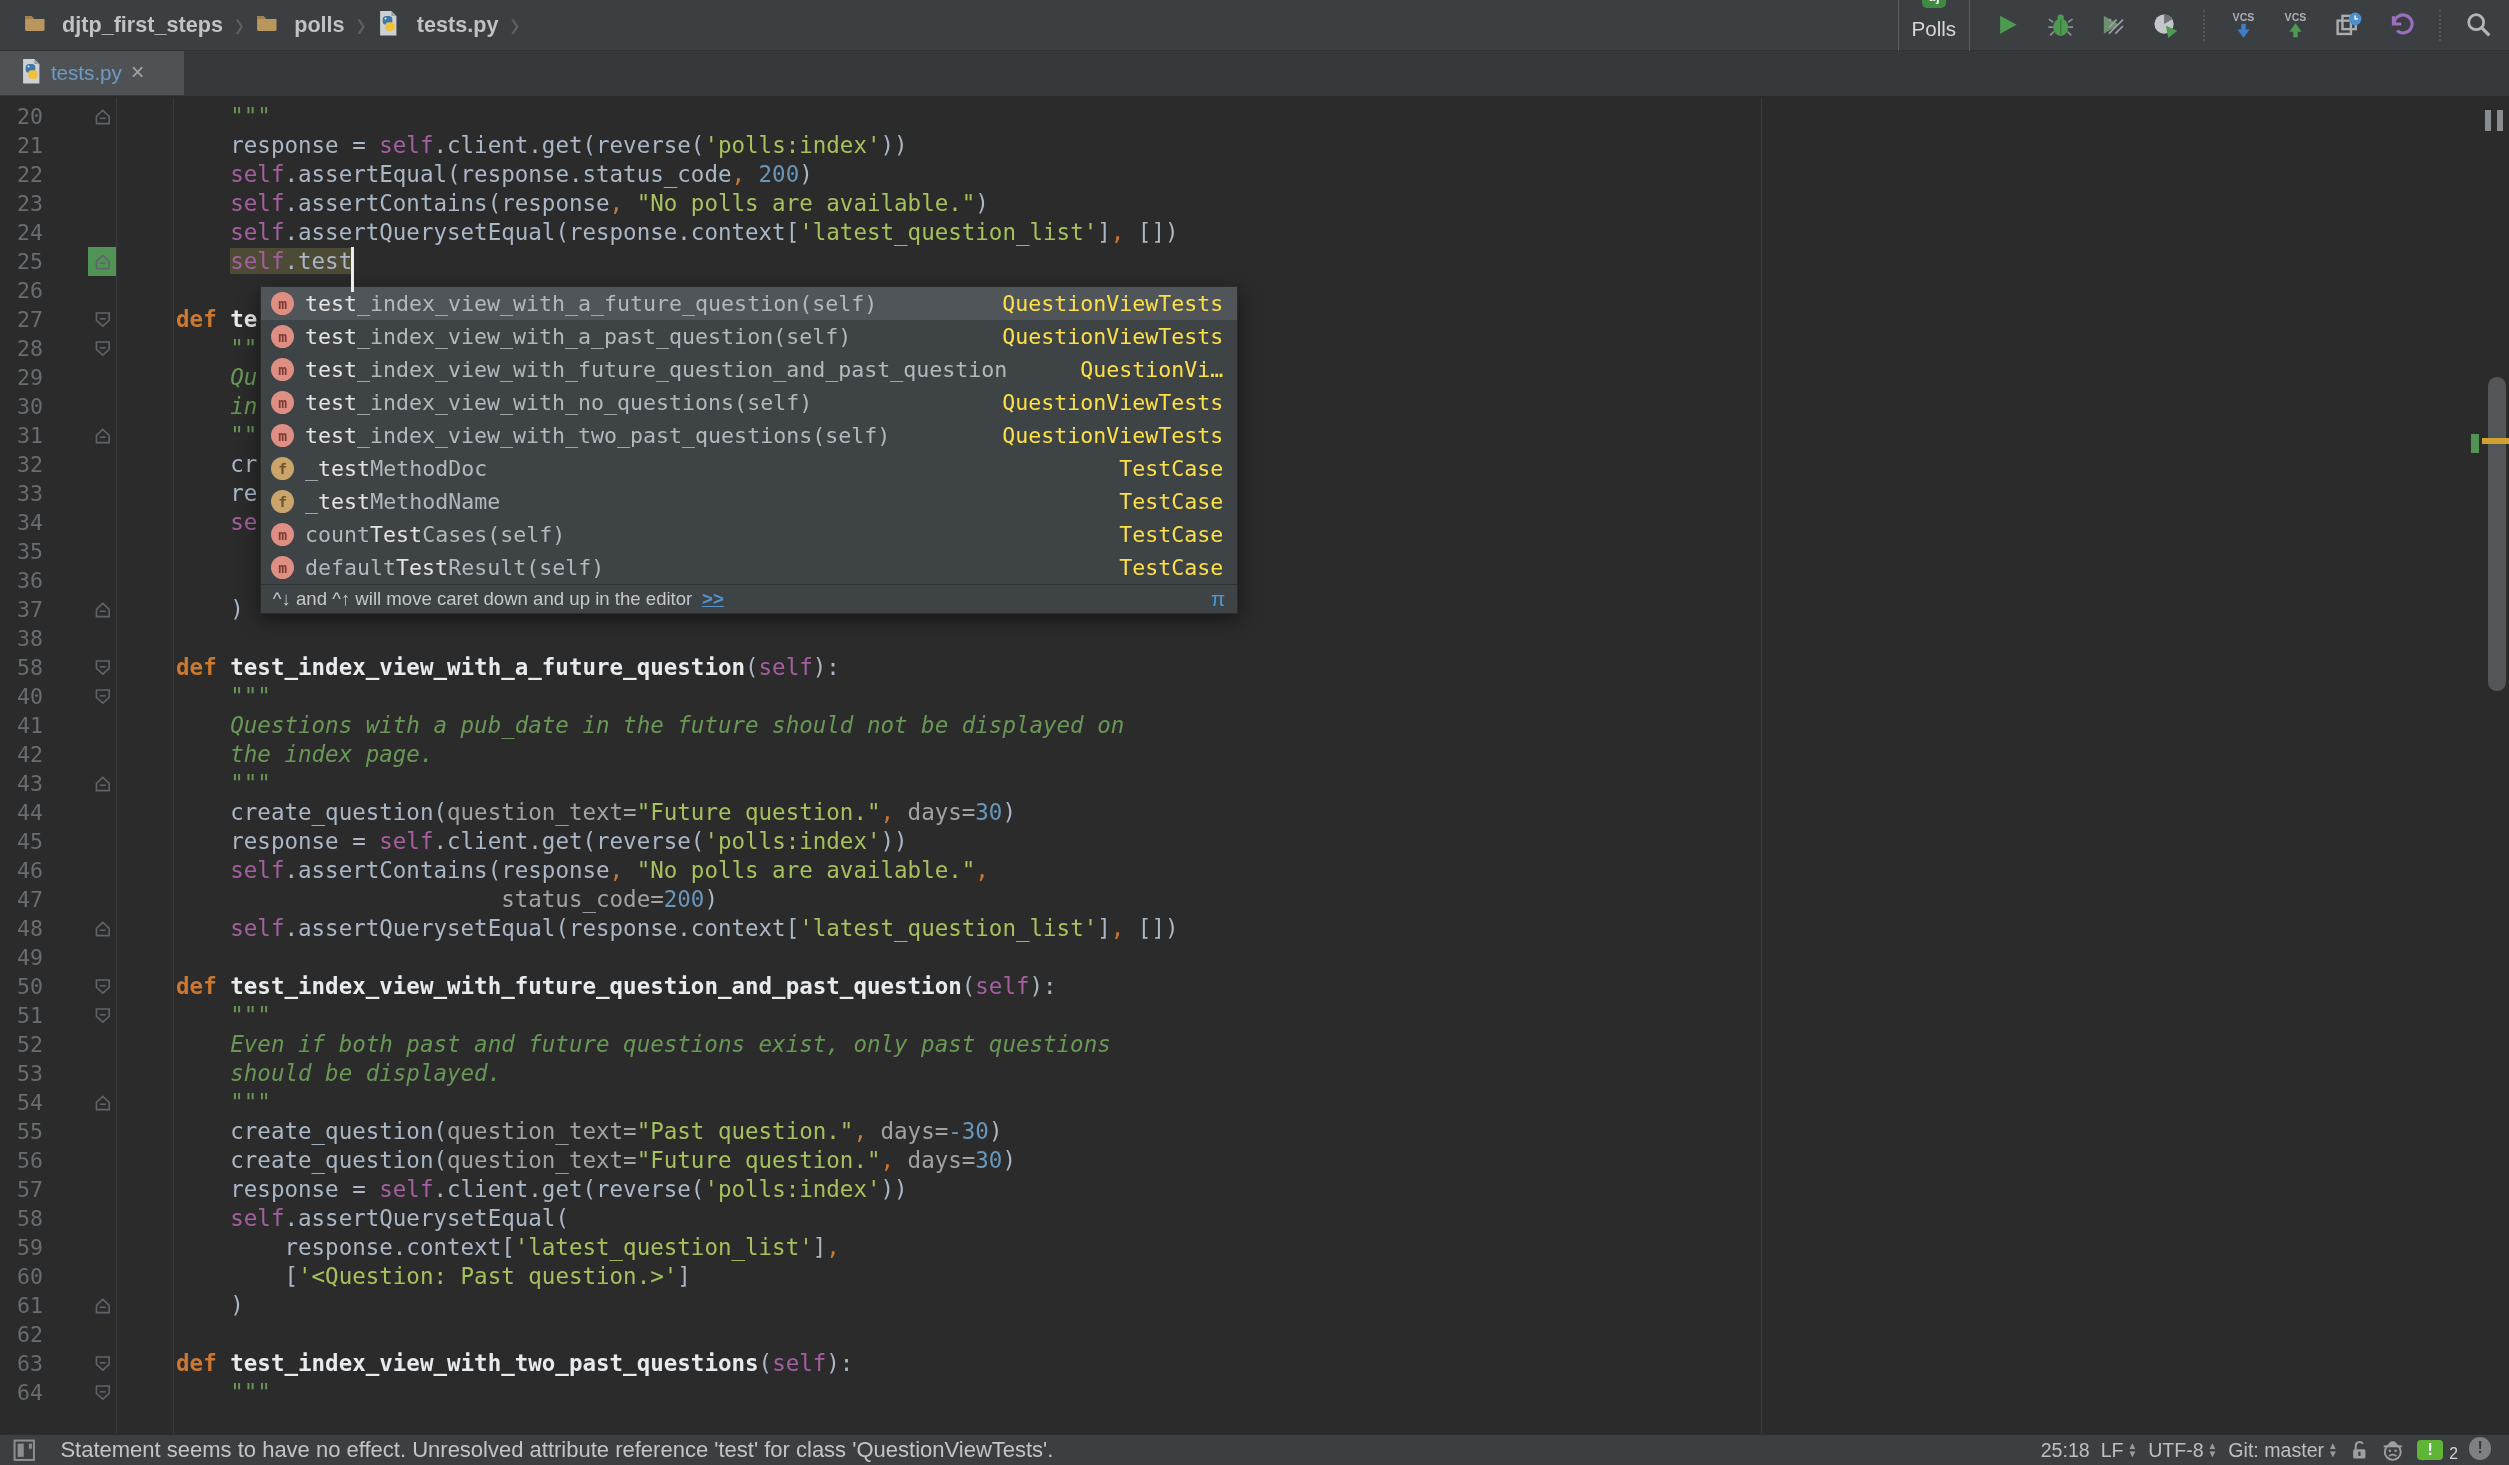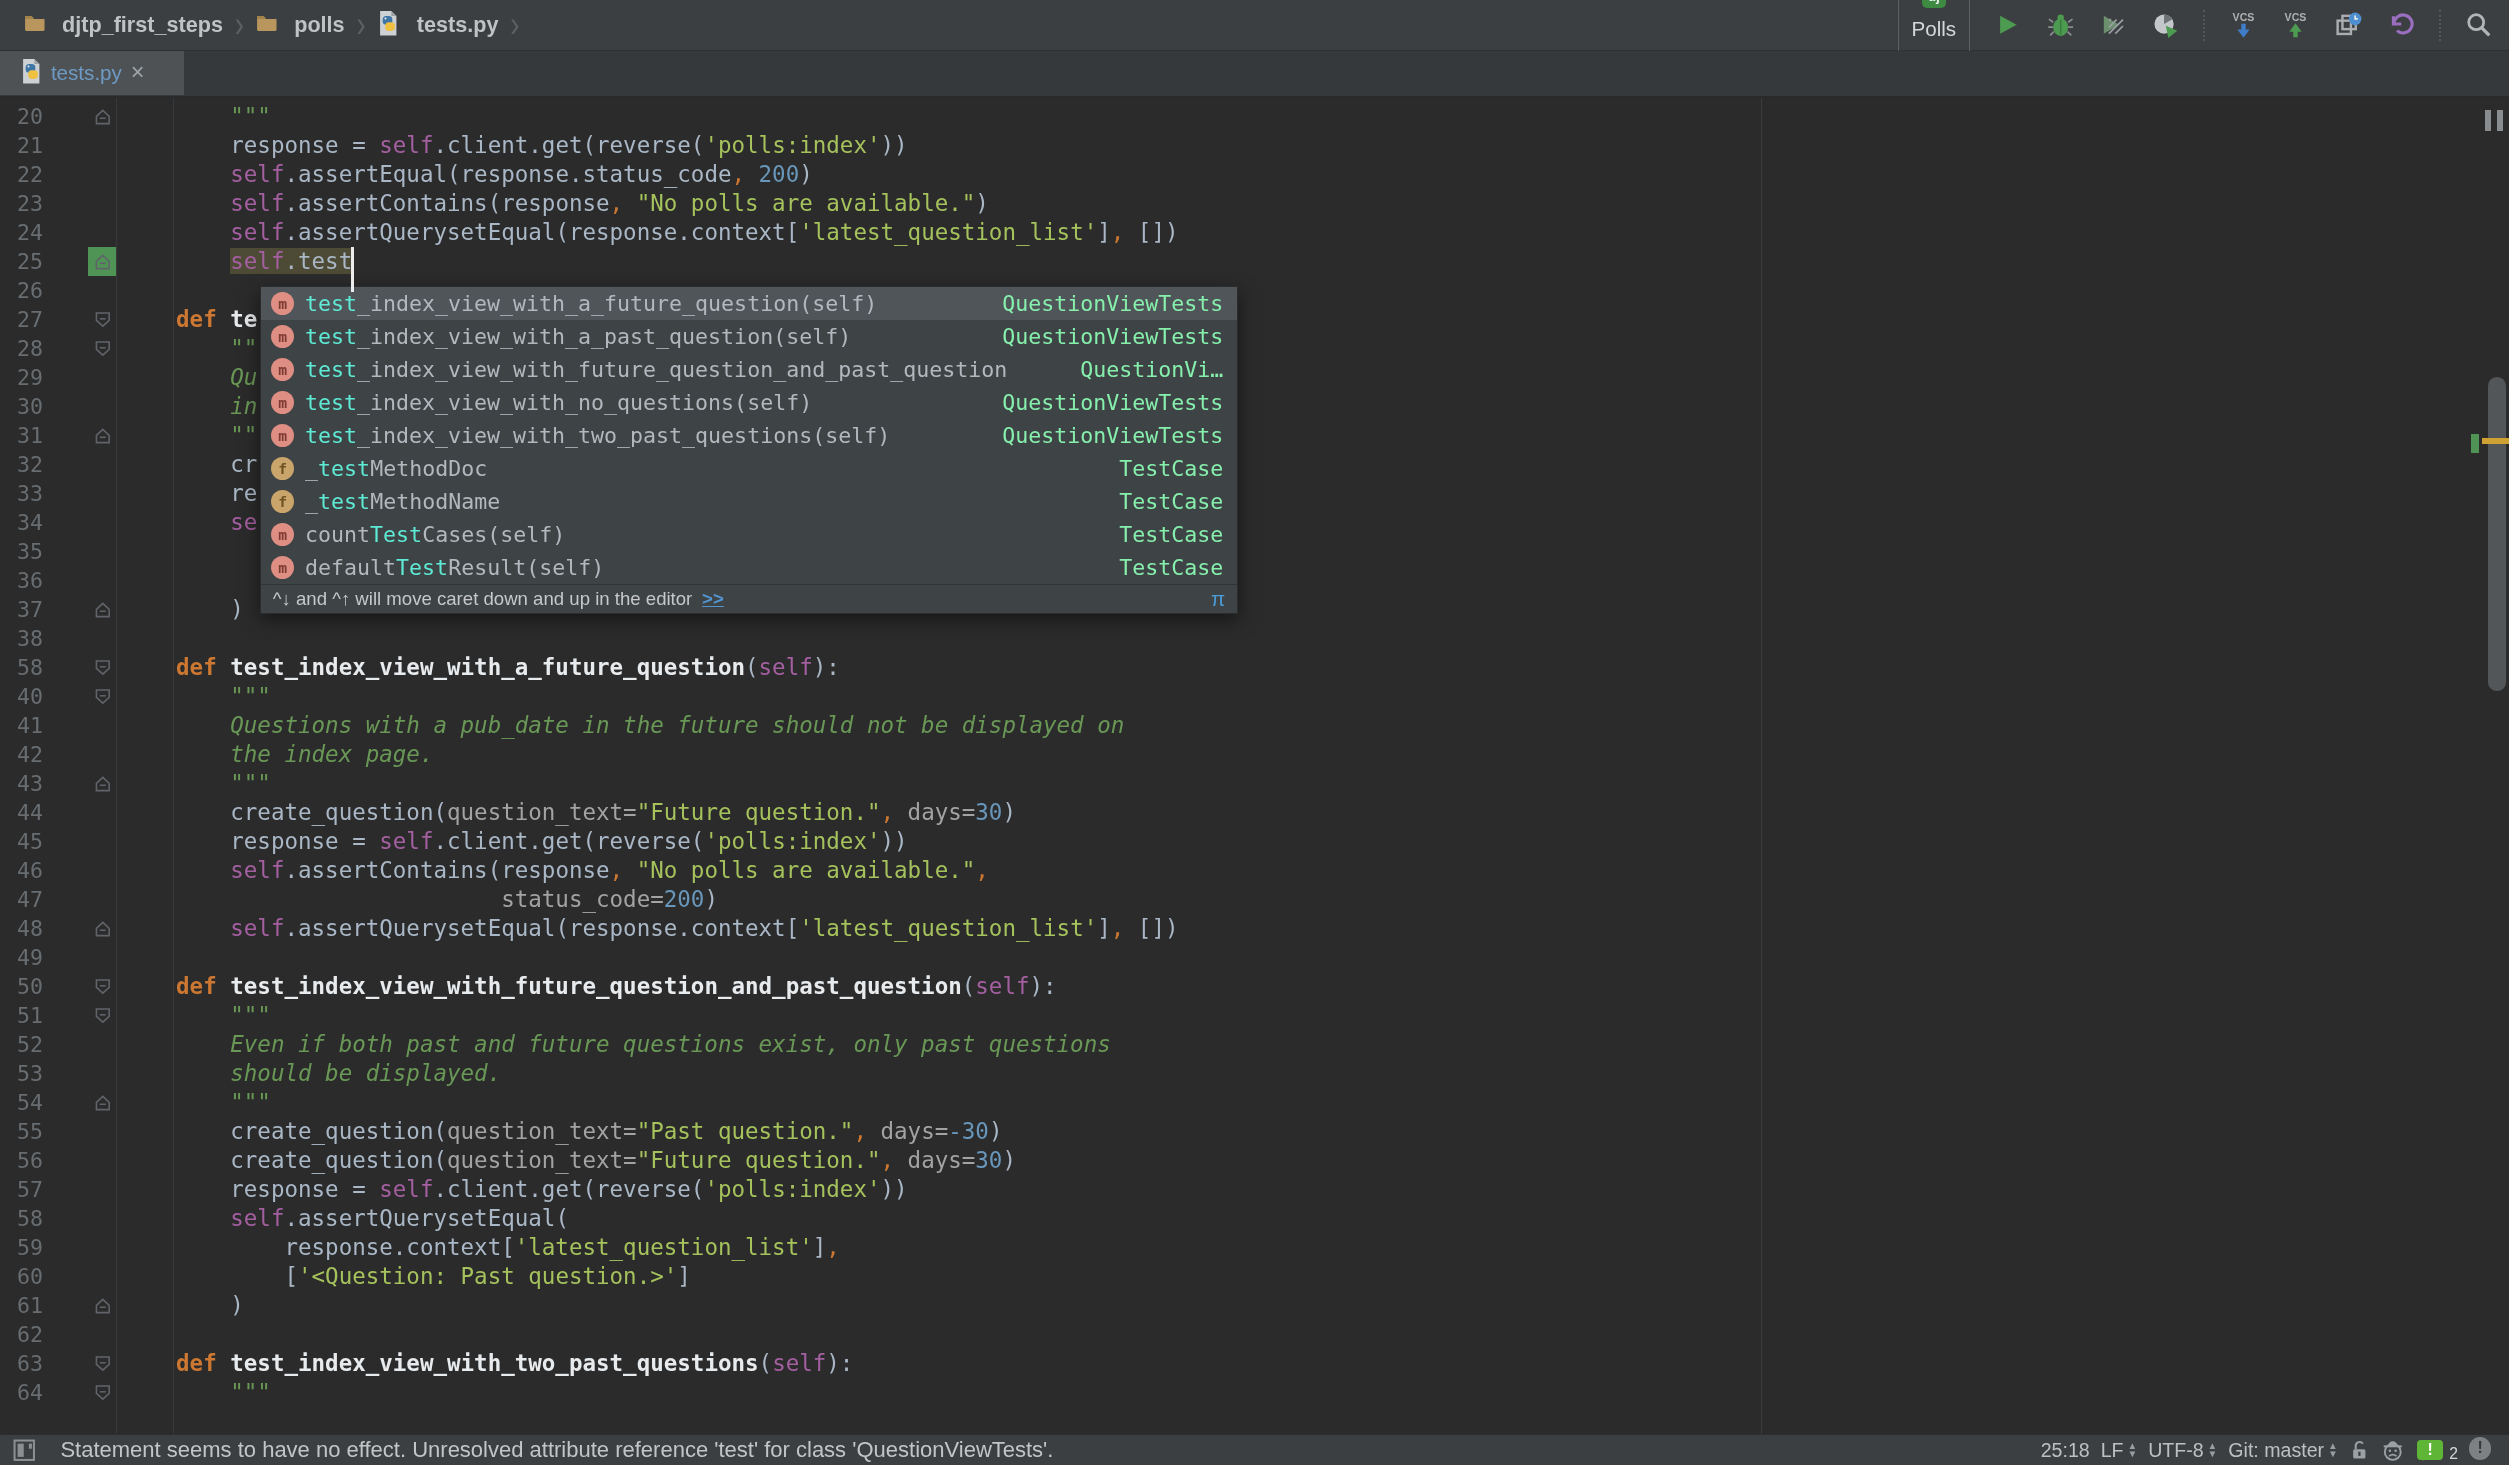--- a/index.html
+++ b/index.html
@@ -63,22 +63,22 @@
   .popup { position:absolute; left:260px; top:188px; width:978px; background:#3E4346;
            border:1px solid #2A2C2D; box-shadow:0 5.9px 17.6px rgba(0,0,0,.5); z-index:40; }
   .pop-item { height:33px; display:flex; align-items:center; padding:0 13.7px 0 9.8px;
               font:21.6px/33px "DejaVu Sans Mono", monospace; cursor:pointer; }
   .pop-item.sel { background:#50555A; }
   .pop-ic { width:23.5px; height:23.5px; border-radius:50%; margin-right:10.8px; flex:0 0 auto;
             font:bold 14.7px/23.5px "DejaVu Sans Mono", monospace; text-align:center; }
   .pic-m { background:#DE8E83; color:#7D3A32; }
   .pic-f { background:#C9A56B; color:#6E5223; }
   .pop-name { color:#B2B8BD; white-space:pre; }
-  .pop-match { color:#5eead4;text-align:center; }
-  .pop-tail { margin-left:auto; color:#86efac; white-space:pre; }
+  .pop-match { color:#e5e5e5;text-align:center; }
+  .pop-tail { margin-left:auto; color:#fde047; white-space:pre; }
   .pop-footer { height:29px; border-top:1px solid #303336; display:flex; align-items:center;
                 padding:0 11.8px; font-size:18.6px; color:#C6C8CA; gap:9.8px; }
   .hint-link { color:#5394CE; text-decoration:underline; font-weight:bold; cursor:pointer; }
   .pi-sym { margin-left:auto; color:#4A9BD5; font-size:20.6px; }
 
   
   .statusbar { position:absolute; left:0; right:0; bottom:0; height:31px; background:#3C3F41;
                border-top:1px solid #2B2D2F; display:flex; align-items:center; justify-content:space-between; }
   .sb-left { display:flex; align-items:center; gap:21.6px; padding-left:9.8px; }
   .sb-message { color:#C2C5C7; font-size:22px; }

